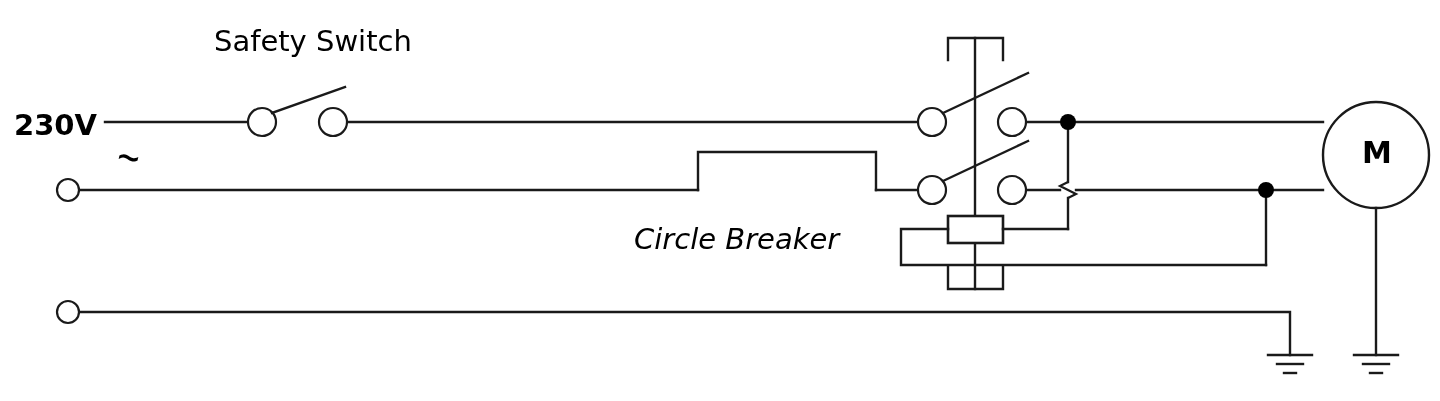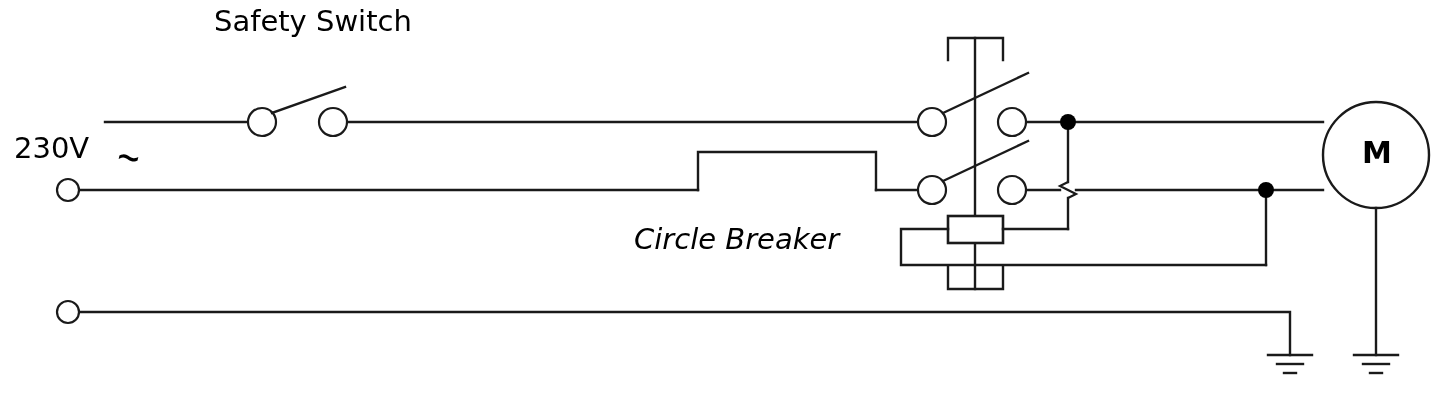--- a/index.html
+++ b/index.html
@@ -60,33 +60,34 @@
   }
   .label {
     position: absolute;
     color: #000000;
     white-space: nowrap;
     font-family: "DejaVu Sans", "Liberation Sans", sans-serif;
     font-weight: 400;
   }
   #label-safety-switch {
     left: 214px;
-    top: 4px;
+    top: 24px;
     font-size: 29px;
   }
   #label-circle-breaker {
     left: 634px;
     top: 222px;
     font-size: 29px;
     font-style: italic;
   }
   #label-voltage {
     left: 14px;
-    top: 131px;
+    top: 108px;
     font-size: 29px;
+    font-weight: bold;
   }
   #label-ac {
     left: 120px;
     top: 137px;
     font-size: 30px;
     font-weight: 700;
     transform: rotate(12deg);
     transform-origin: left top;
   }
   #label-motor {

